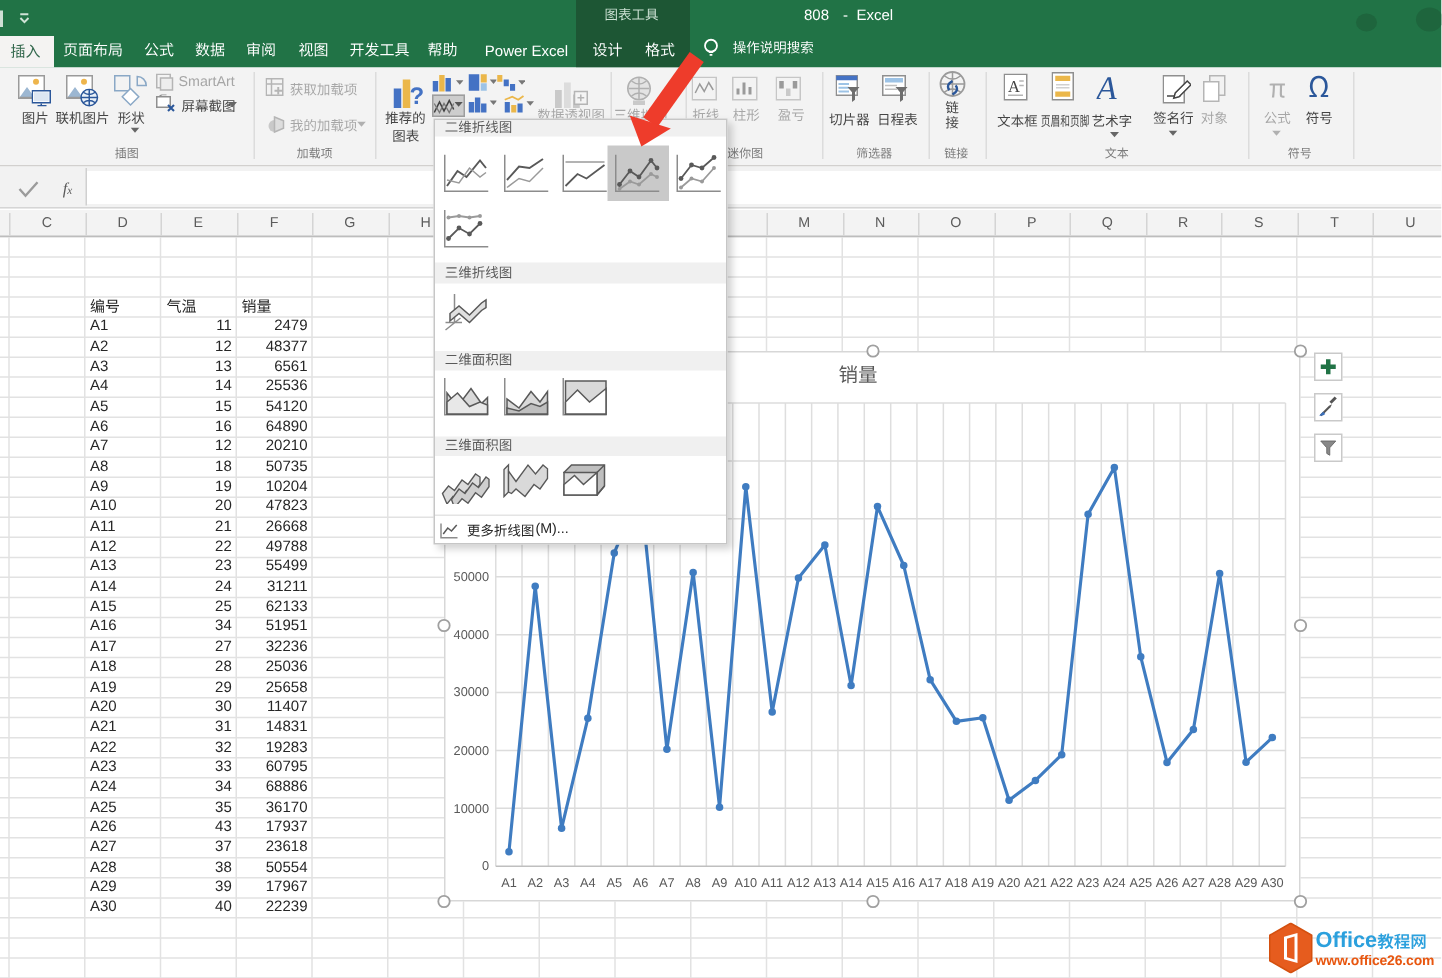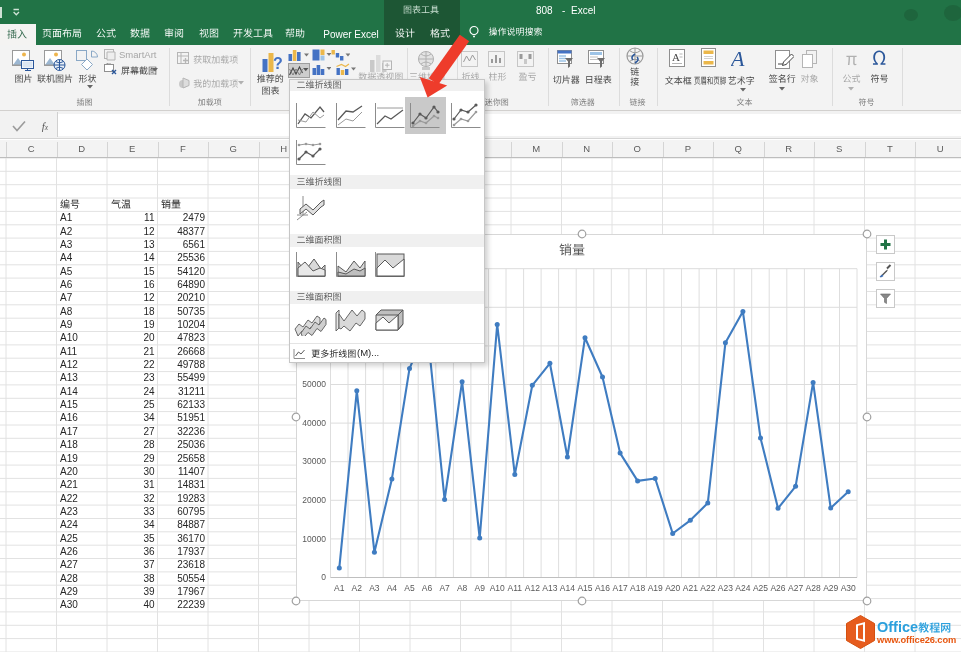--- a/index.html
+++ b/index.html
@@ -703,26 +703,26 @@
 <div style="position:absolute;top:477.1px;font-family:&quot;Liberation Sans&quot;,sans-serif;font-size:10.0px;color:#262626;font-weight:400;line-height:15.0px;white-space:nowrap;left:154.5px;transform:translateX(-100%);">31</div>
 <div style="position:absolute;top:477.1px;font-family:&quot;Liberation Sans&quot;,sans-serif;font-size:10.0px;color:#262626;font-weight:400;line-height:15.0px;white-space:nowrap;left:205.0px;transform:translateX(-100%);">14831</div>
 <div style="position:absolute;top:490.5px;font-family:&quot;Liberation Sans&quot;,sans-serif;font-size:10.0px;color:#262626;font-weight:400;line-height:15.0px;white-space:nowrap;left:60.0px;">A22</div>
 <div style="position:absolute;top:490.5px;font-family:&quot;Liberation Sans&quot;,sans-serif;font-size:10.0px;color:#262626;font-weight:400;line-height:15.0px;white-space:nowrap;left:154.5px;transform:translateX(-100%);">32</div>
 <div style="position:absolute;top:490.5px;font-family:&quot;Liberation Sans&quot;,sans-serif;font-size:10.0px;color:#262626;font-weight:400;line-height:15.0px;white-space:nowrap;left:205.0px;transform:translateX(-100%);">19283</div>
 <div style="position:absolute;top:503.9px;font-family:&quot;Liberation Sans&quot;,sans-serif;font-size:10.0px;color:#262626;font-weight:400;line-height:15.0px;white-space:nowrap;left:60.0px;">A23</div>
 <div style="position:absolute;top:503.9px;font-family:&quot;Liberation Sans&quot;,sans-serif;font-size:10.0px;color:#262626;font-weight:400;line-height:15.0px;white-space:nowrap;left:154.5px;transform:translateX(-100%);">33</div>
 <div style="position:absolute;top:503.9px;font-family:&quot;Liberation Sans&quot;,sans-serif;font-size:10.0px;color:#262626;font-weight:400;line-height:15.0px;white-space:nowrap;left:205.0px;transform:translateX(-100%);">60795</div>
 <div style="position:absolute;top:517.2px;font-family:&quot;Liberation Sans&quot;,sans-serif;font-size:10.0px;color:#262626;font-weight:400;line-height:15.0px;white-space:nowrap;left:60.0px;">A24</div>
 <div style="position:absolute;top:517.2px;font-family:&quot;Liberation Sans&quot;,sans-serif;font-size:10.0px;color:#262626;font-weight:400;line-height:15.0px;white-space:nowrap;left:154.5px;transform:translateX(-100%);">34</div>
-<div style="position:absolute;top:517.2px;font-family:&quot;Liberation Sans&quot;,sans-serif;font-size:10.0px;color:#262626;font-weight:400;line-height:15.0px;white-space:nowrap;left:205.0px;transform:translateX(-100%);">84887</div>
+<div style="position:absolute;top:517.2px;font-family:&quot;Liberation Sans&quot;,sans-serif;font-size:10.0px;color:#262626;font-weight:400;line-height:15.0px;white-space:nowrap;left:205.0px;transform:translateX(-100%);">68886</div>
 <div style="position:absolute;top:530.5px;font-family:&quot;Liberation Sans&quot;,sans-serif;font-size:10.0px;color:#262626;font-weight:400;line-height:15.0px;white-space:nowrap;left:60.0px;">A25</div>
 <div style="position:absolute;top:530.5px;font-family:&quot;Liberation Sans&quot;,sans-serif;font-size:10.0px;color:#262626;font-weight:400;line-height:15.0px;white-space:nowrap;left:154.5px;transform:translateX(-100%);">35</div>
 <div style="position:absolute;top:530.5px;font-family:&quot;Liberation Sans&quot;,sans-serif;font-size:10.0px;color:#262626;font-weight:400;line-height:15.0px;white-space:nowrap;left:205.0px;transform:translateX(-100%);">36170</div>
 <div style="position:absolute;top:543.9px;font-family:&quot;Liberation Sans&quot;,sans-serif;font-size:10.0px;color:#262626;font-weight:400;line-height:15.0px;white-space:nowrap;left:60.0px;">A26</div>
-<div style="position:absolute;top:543.9px;font-family:&quot;Liberation Sans&quot;,sans-serif;font-size:10.0px;color:#262626;font-weight:400;line-height:15.0px;white-space:nowrap;left:154.5px;transform:translateX(-100%);">36</div>
+<div style="position:absolute;top:543.9px;font-family:&quot;Liberation Sans&quot;,sans-serif;font-size:10.0px;color:#262626;font-weight:400;line-height:15.0px;white-space:nowrap;left:154.5px;transform:translateX(-100%);">43</div>
 <div style="position:absolute;top:543.9px;font-family:&quot;Liberation Sans&quot;,sans-serif;font-size:10.0px;color:#262626;font-weight:400;line-height:15.0px;white-space:nowrap;left:205.0px;transform:translateX(-100%);">17937</div>
 <div style="position:absolute;top:557.2px;font-family:&quot;Liberation Sans&quot;,sans-serif;font-size:10.0px;color:#262626;font-weight:400;line-height:15.0px;white-space:nowrap;left:60.0px;">A27</div>
 <div style="position:absolute;top:557.2px;font-family:&quot;Liberation Sans&quot;,sans-serif;font-size:10.0px;color:#262626;font-weight:400;line-height:15.0px;white-space:nowrap;left:154.5px;transform:translateX(-100%);">37</div>
 <div style="position:absolute;top:557.2px;font-family:&quot;Liberation Sans&quot;,sans-serif;font-size:10.0px;color:#262626;font-weight:400;line-height:15.0px;white-space:nowrap;left:205.0px;transform:translateX(-100%);">23618</div>
 <div style="position:absolute;top:570.6px;font-family:&quot;Liberation Sans&quot;,sans-serif;font-size:10.0px;color:#262626;font-weight:400;line-height:15.0px;white-space:nowrap;left:60.0px;">A28</div>
 <div style="position:absolute;top:570.6px;font-family:&quot;Liberation Sans&quot;,sans-serif;font-size:10.0px;color:#262626;font-weight:400;line-height:15.0px;white-space:nowrap;left:154.5px;transform:translateX(-100%);">38</div>
 <div style="position:absolute;top:570.6px;font-family:&quot;Liberation Sans&quot;,sans-serif;font-size:10.0px;color:#262626;font-weight:400;line-height:15.0px;white-space:nowrap;left:205.0px;transform:translateX(-100%);">50554</div>
 <div style="position:absolute;top:584.0px;font-family:&quot;Liberation Sans&quot;,sans-serif;font-size:10.0px;color:#262626;font-weight:400;line-height:15.0px;white-space:nowrap;left:60.0px;">A29</div>
 <div style="position:absolute;top:584.0px;font-family:&quot;Liberation Sans&quot;,sans-serif;font-size:10.0px;color:#262626;font-weight:400;line-height:15.0px;white-space:nowrap;left:154.5px;transform:translateX(-100%);">39</div>
 <div style="position:absolute;top:584.0px;font-family:&quot;Liberation Sans&quot;,sans-serif;font-size:10.0px;color:#262626;font-weight:400;line-height:15.0px;white-space:nowrap;left:205.0px;transform:translateX(-100%);">17967</div>

